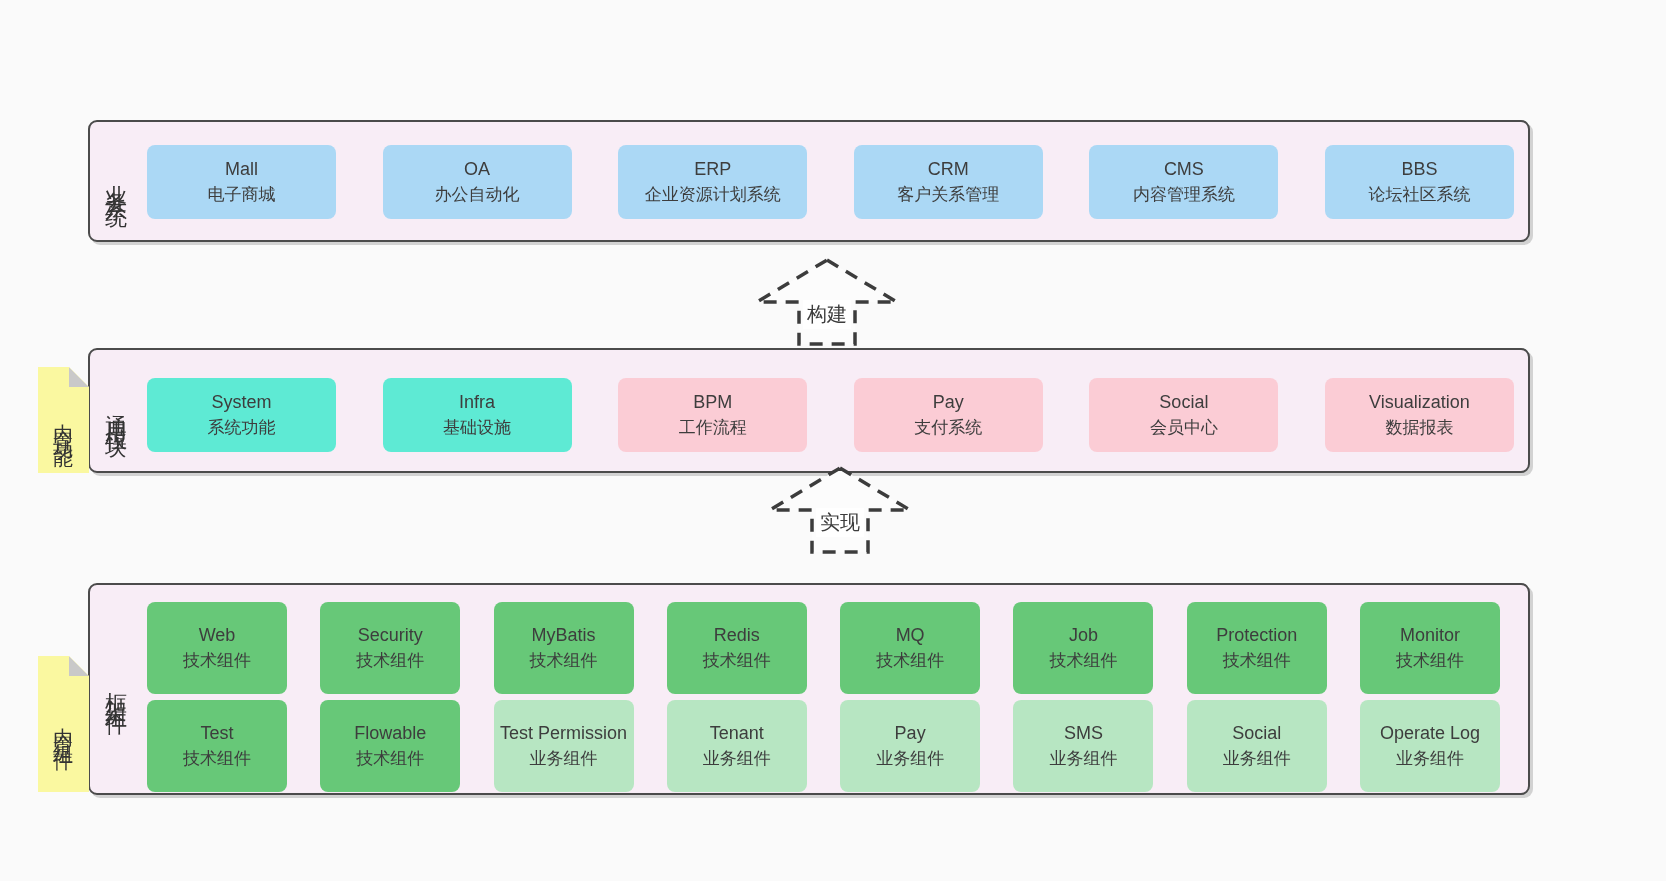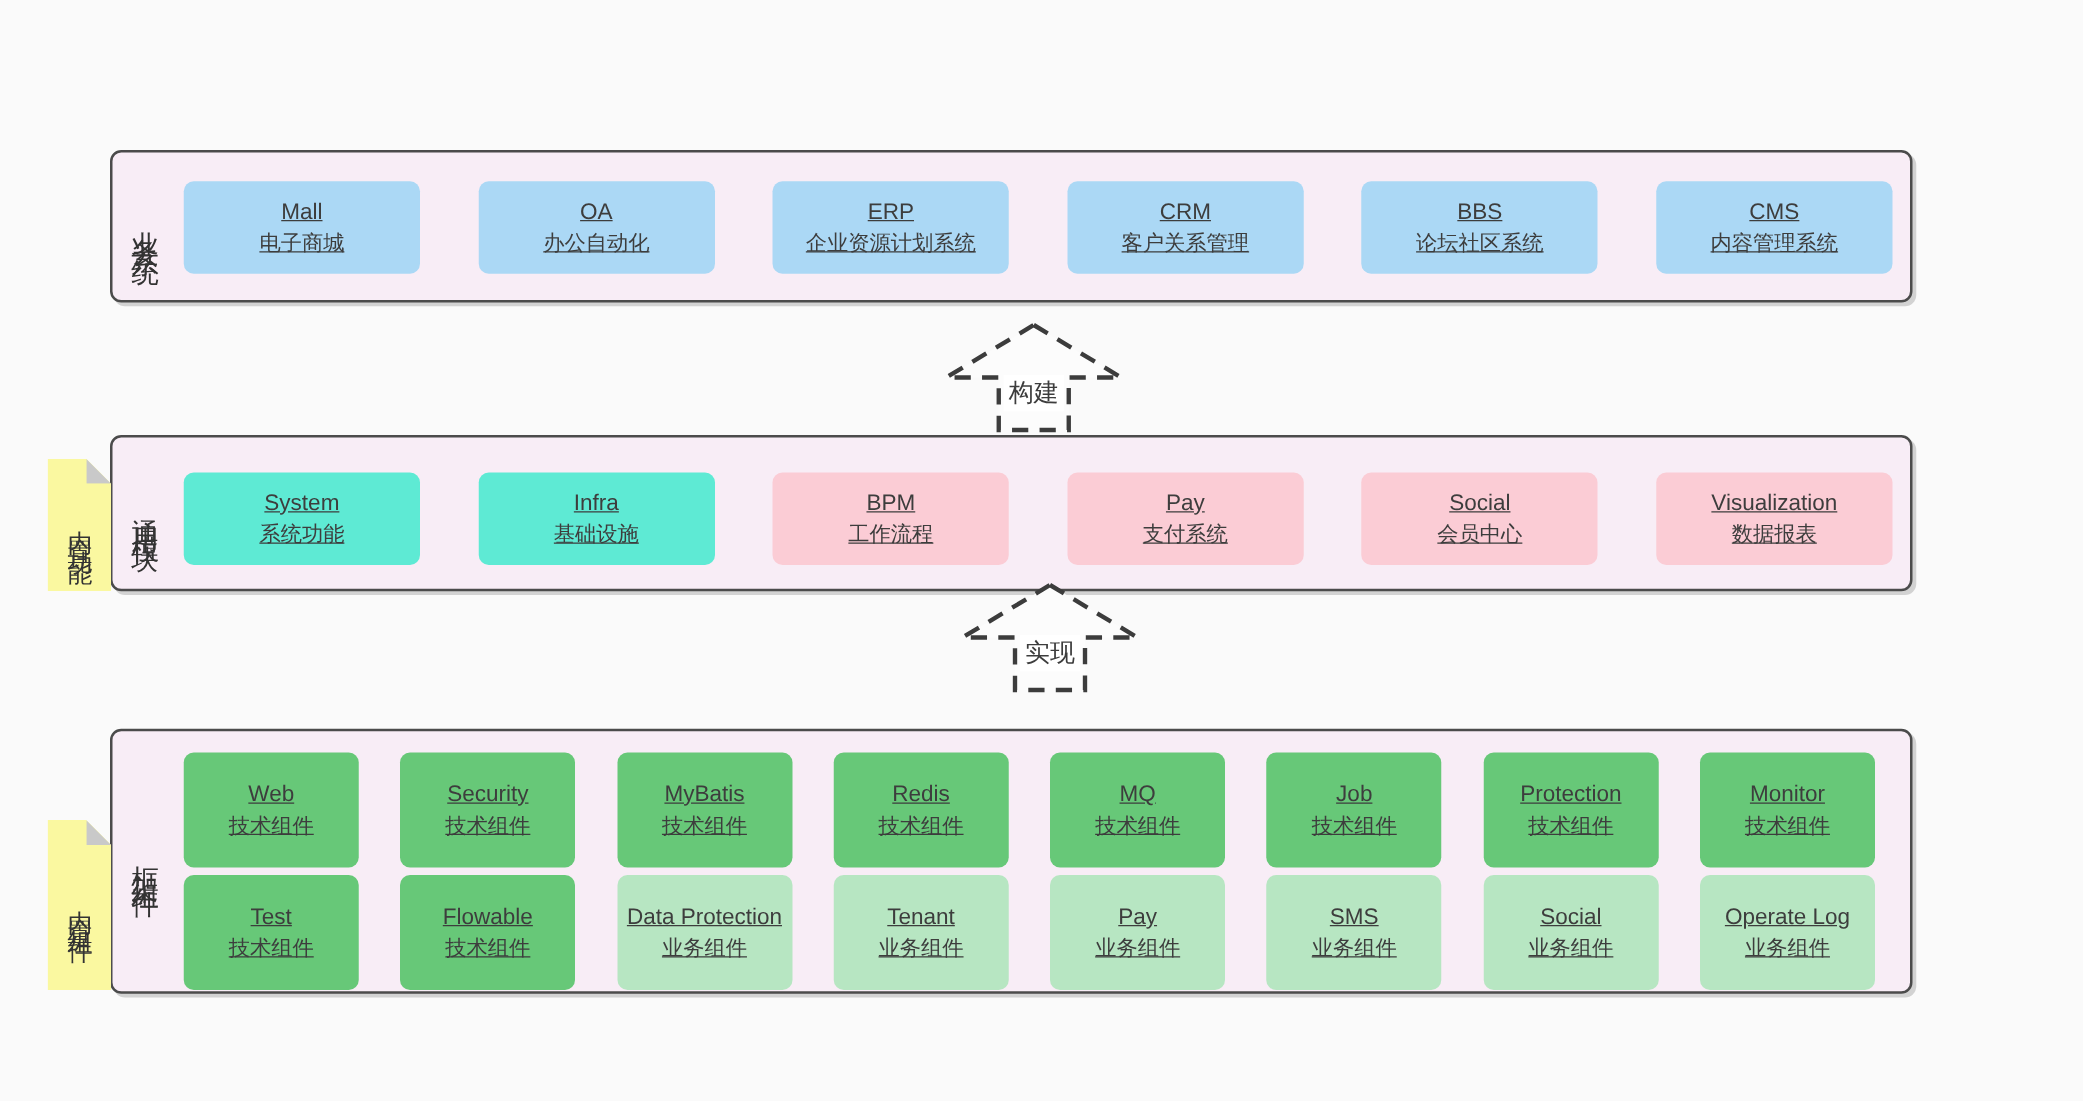--- a/index.html
+++ b/index.html
@@ -25,21 +25,21 @@
   .boxes-row {
     position:absolute; left:57px; display:flex; justify-content:space-between;
   }
   .row-business  { top:23px; right:14px; height:74px; }
   .row-modules   { top:28px; right:14px; height:74px; }
   .row-fw1 { top:17px;  right:28px; height:80px; }
   .row-fw2 { top:115px; right:28px; height:80px; }
   .box {
     box-sizing:border-box; border-radius:8px;
     display:flex; flex-direction:column; align-items:center; justify-content:center;
-    text-align:center; padding:4px 2px;text-decoration:underline;
+    text-align:center; padding:4px 2px;
   }
   .box-wide   { width:189px; height:74px; }
   .box-narrow { width:140px; height:92px; }
   .box .name { font-size:18px; line-height:23px; }
   .box .desc { font-size:17px; line-height:23px; margin-top:2px; }
   .blue  { background:#abd8f5; }
   .red   { background:#5eead4; }
   .pink  { background:#fbccd5; }
   .green { background:#67c878; }
   .lgreen{ background:#b7e6c2; }
@@ -88,26 +88,26 @@
       </div>
       <div class="box box-wide blue">
         <div class="name">ERP</div>
         <div class="desc">企业资源计划系统</div>
       </div>
       <div class="box box-wide blue">
         <div class="name">CRM</div>
         <div class="desc">客户关系管理</div>
       </div>
       <div class="box box-wide blue">
+        <div class="name">CMS</div>
+        <div class="desc">内容管理系统</div>
+      </div>
+      <div class="box box-wide blue">
         <div class="name">BBS</div>
         <div class="desc">论坛社区系统</div>
-      </div>
-      <div class="box box-wide blue">
-        <div class="name">CMS</div>
-        <div class="desc">内容管理系统</div>
       </div>
     </div>
   </div>
 
   <div class="arrow arrow-build">
     <svg viewBox="0 0 150 92" aria-hidden="true">
       <path d="M75 4 L145 46 L103 46 L103 88 L47 88 L47 46 L5 46 Z" fill="#fcfcfc" stroke="#3c3c3c" stroke-width="3.5" stroke-dasharray="13 9"></path>
     </svg>
     <div class="arrow-label">构建</div>
   </div>
@@ -196,21 +196,21 @@
     <div class="boxes-row row-fw2">
       <div class="box box-narrow green">
         <div class="name">Test</div>
         <div class="desc">技术组件</div>
       </div>
       <div class="box box-narrow green">
         <div class="name">Flowable</div>
         <div class="desc">技术组件</div>
       </div>
       <div class="box box-narrow lgreen">
-        <div class="name">Data Protection</div>
+        <div class="name">Test Permission</div>
         <div class="desc">业务组件</div>
       </div>
       <div class="box box-narrow lgreen">
         <div class="name">Tenant</div>
         <div class="desc">业务组件</div>
       </div>
       <div class="box box-narrow lgreen">
         <div class="name">Pay</div>
         <div class="desc">业务组件</div>
       </div>

